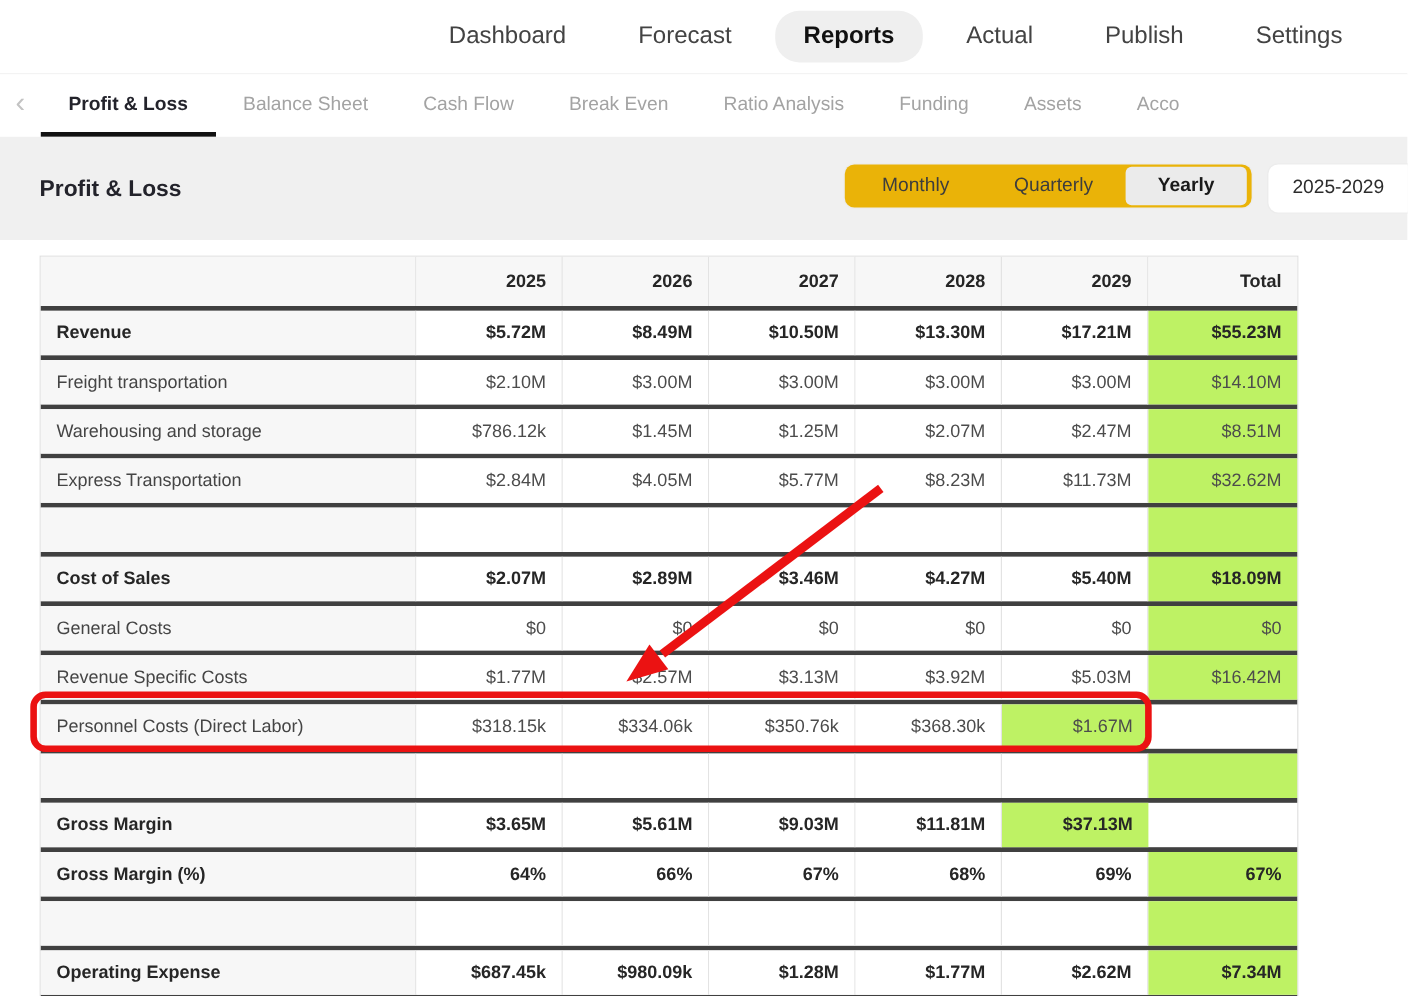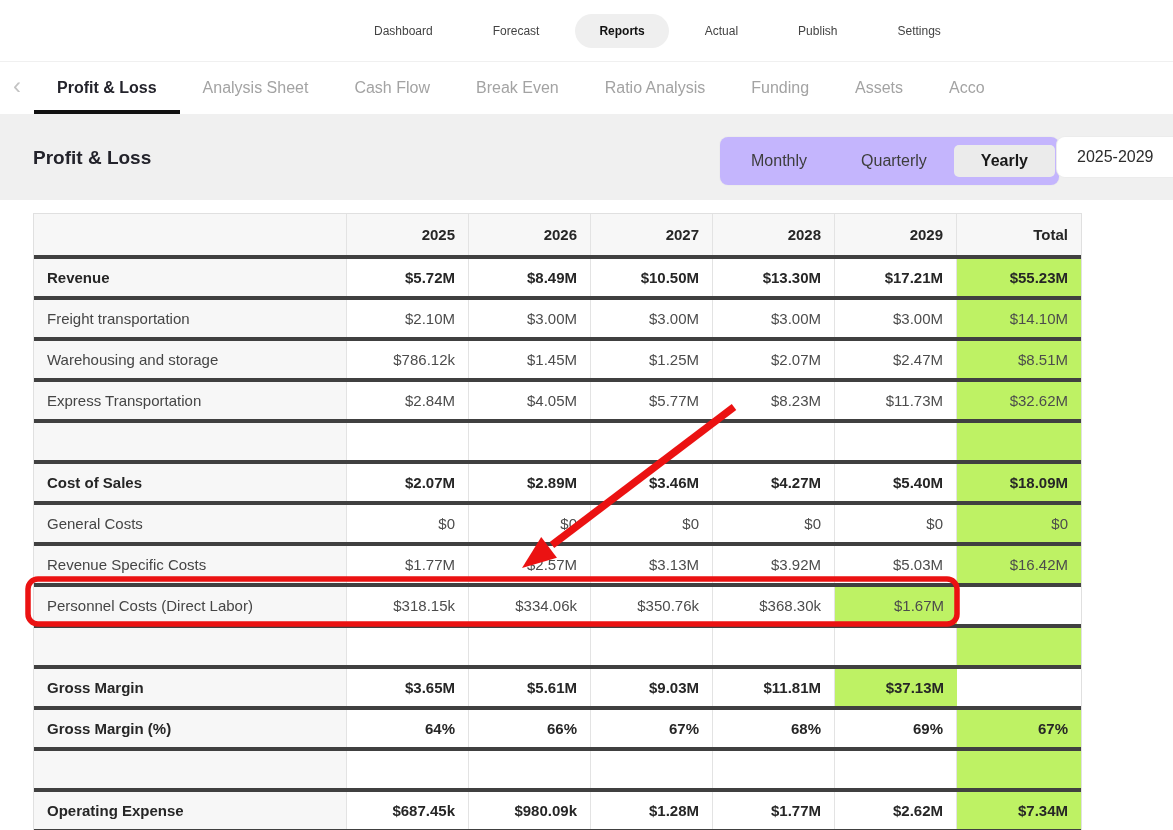--- a/index.html
+++ b/index.html
@@ -2,38 +2,38 @@
 <html><head>
 <meta charset="utf-8">
 <style>
   * { margin:0; padding:0; box-sizing:border-box; }
   html,body { width:1173px; height:830px; overflow:hidden; background:#fff;
     font-family:"Liberation Sans", sans-serif; color:#262626; }
 
   
   .topnav { height:62px; background:#fff; display:flex; align-items:center;
     padding-left:350px; gap:12px; border-bottom:1px solid #f0f0f0; }
-  .topnav-item { font-size:12px; color:#434343; padding:10px 24px; cursor:pointer;
+  .topnav-item { font-size:20px; color:#434343; padding:10px 24px; cursor:pointer;
     border-radius:20px; white-space:nowrap;text-align:right; }
   .topnav-item.active { background:#efefef; font-weight:700; color:#111; }
 
   
   .tabbar { height:52px; background:#fff; display:flex; align-items:center; position:relative; }
   .tab-back { width:34px; text-align:center; color:#c3c3c3; font-size:24px;
     line-height:1; cursor:pointer; user-select:none; padding-bottom:4px; }
   .tab-item { font-size:16px; color:#a3a3a3; padding:0 23px; height:52px;
     display:flex; align-items:center; cursor:pointer; position:relative; white-space:nowrap; }
   .tab-item.active { color:#23232b; font-weight:700; }
   .tab-item.active::after { content:""; position:absolute; left:0; right:0; bottom:0;
     height:4px; background:#111; }
 
   
   .band { height:86px; background:#f0f0f0; position:relative; }
   .band-title { position:absolute; left:33px; top:33px; font-size:19px; font-weight:700; color:#23232b; }
-  .seg-control { position:absolute; top:23px; right:114px; height:48px; background:#c4b5fd;
+  .seg-control { position:absolute; top:23px; right:130px; height:36px; background:#eab308;
     border-radius:8px; display:flex; align-items:center; padding:4px; box-shadow:0 0 0 1px #ececec; }
   .seg-btn { height:32px; padding:0 27px; display:flex; align-items:center; font-size:16px;
     color:#3d3d3d; border-radius:5px; cursor:pointer; white-space:nowrap; }
   .seg-btn.active { background:#ebebeb; font-weight:700; color:#191919; }
   .range-box { position:absolute; top:23px; left:1057px; width:150px; height:40px; background:#fff;
     border-radius:8px; display:flex; align-items:center; padding:0 0 0 20px; font-size:16px;
     color:#2c2c2c; box-shadow:0 0 0 1px #ececec; cursor:pointer; }
 
   
   .table-wrap { position:absolute; left:33px; top:213px; width:1049px;
@@ -62,21 +62,21 @@
     <div class="topnav-item">Forecast</div>
     <div class="topnav-item active">Reports</div>
     <div class="topnav-item">Actual</div>
     <div class="topnav-item">Publish</div>
     <div class="topnav-item">Settings</div>
   </div>
 
 <div class="tabbar" id="tabbar">
   <div class="tab-back">‹</div>
 <div class="tab-item active">Profit &amp; Loss</div>
-    <div class="tab-item">Analysis Sheet</div>
+    <div class="tab-item">Balance Sheet</div>
     <div class="tab-item">Cash Flow</div>
     <div class="tab-item">Break Even</div>
     <div class="tab-item">Ratio Analysis</div>
     <div class="tab-item">Funding</div>
     <div class="tab-item">Assets</div>
     <div class="tab-item">Acco</div>
   </div>
 
 <div class="band">
   <div class="band-title">Profit &amp; Loss</div>

